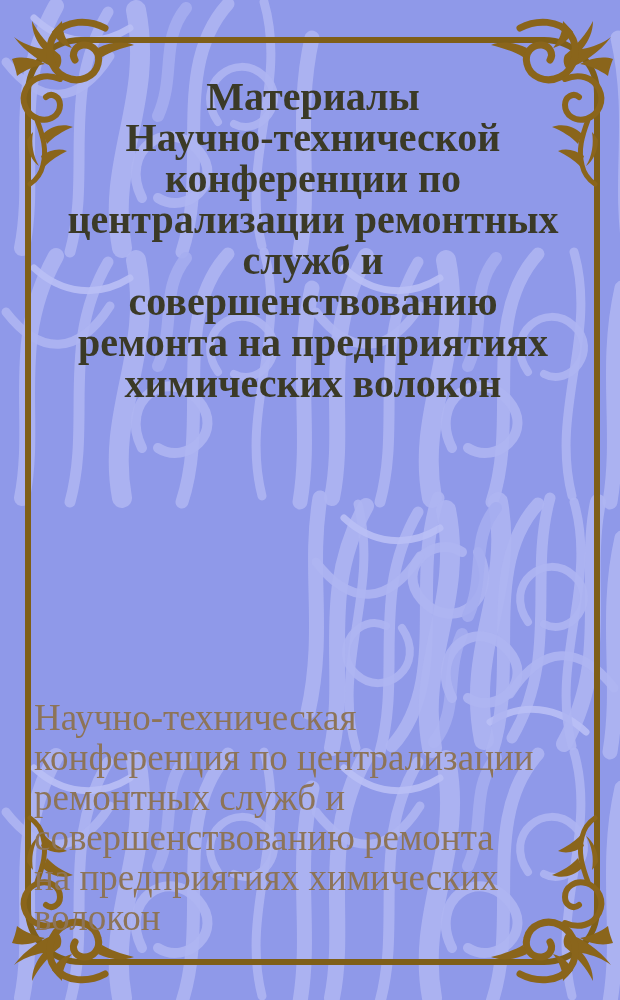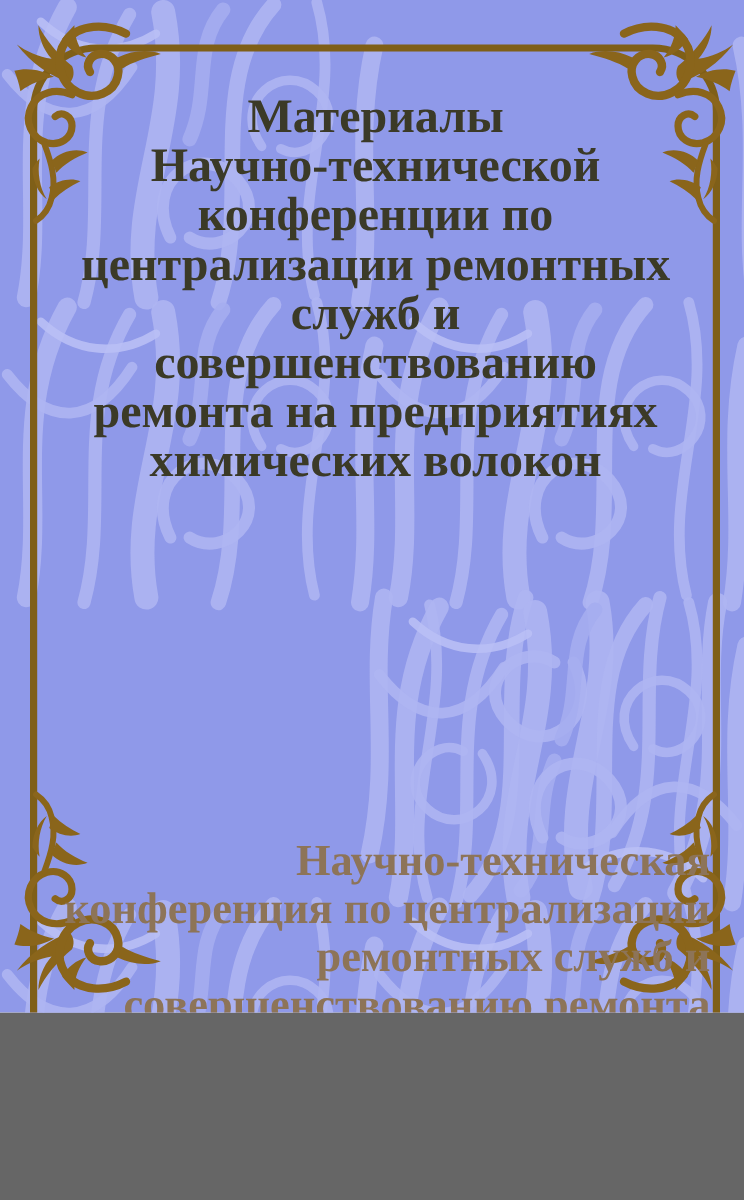--- a/index.html
+++ b/index.html
@@ -1,17 +1,17 @@
 <!DOCTYPE html>
 <html><head>
 <meta charset="utf-8">
 <style>
   html,body{margin:0;padding:0;background:#666;}
   .cover{
-    position:relative;width:620px;height:844px;overflow:hidden;
+    position:relative;width:620px;height:1000px;overflow:hidden;
     background:#fef9c3;
     font-family:"Liberation Serif", serif;
   }
   .bg{position:absolute;left:0;top:0;z-index:0;display:block;}
   .frame{
     position:absolute;left:25px;top:37px;width:575px;height:928px;
     box-sizing:border-box;border:6px solid #7f5f18;border-radius:56px;
     z-index:2;
   }
   .corner{position:absolute;width:160px;height:200px;z-index:3;pointer-events:none;}
@@ -21,22 +21,22 @@
   .bl{left:2px;bottom:11px;transform:scaleY(-1);}
   .br{right:-3px;bottom:11px;transform:scale(-1,-1);}
   .title{
     position:absolute;left:32px;right:26px;top:76px;z-index:4;
     text-align:center;white-space:pre-line;
     font-weight:bold;font-size:40px;line-height:41px;
     color:#3b3a27;
   }
   .subtitle{
     position:absolute;left:34px;right:28px;top:698px;z-index:4;
-    text-align:right;white-space:pre-line;
-    font-weight:bold;font-size:37px;line-height:40px;
+    text-align:left;white-space:pre-line;
+    font-weight:normal;font-size:37px;line-height:40px;
     color:#8d7458;
   }
 </style>
 </head>
 <body>
 
 <div class="cover">
 
   <svg class="bg" width="620" height="1000" viewBox="0 0 620 1000" aria-hidden="true">
     <defs>

